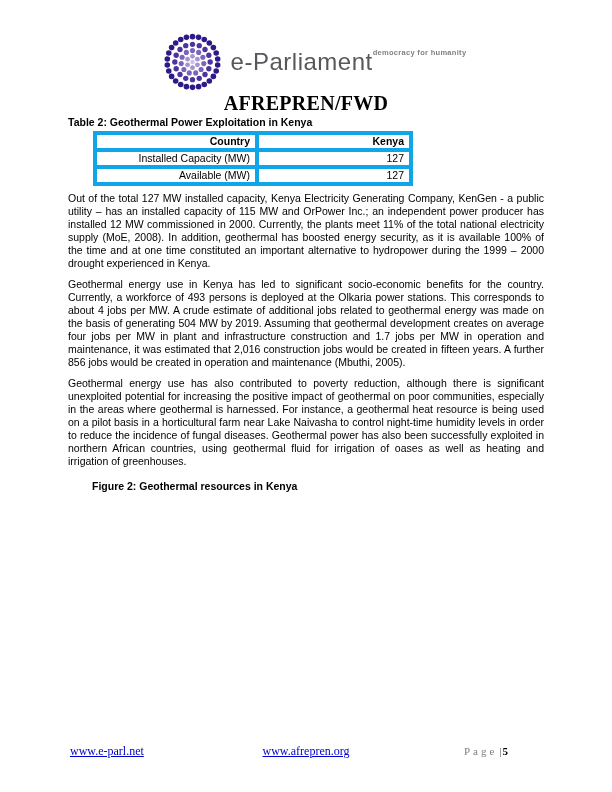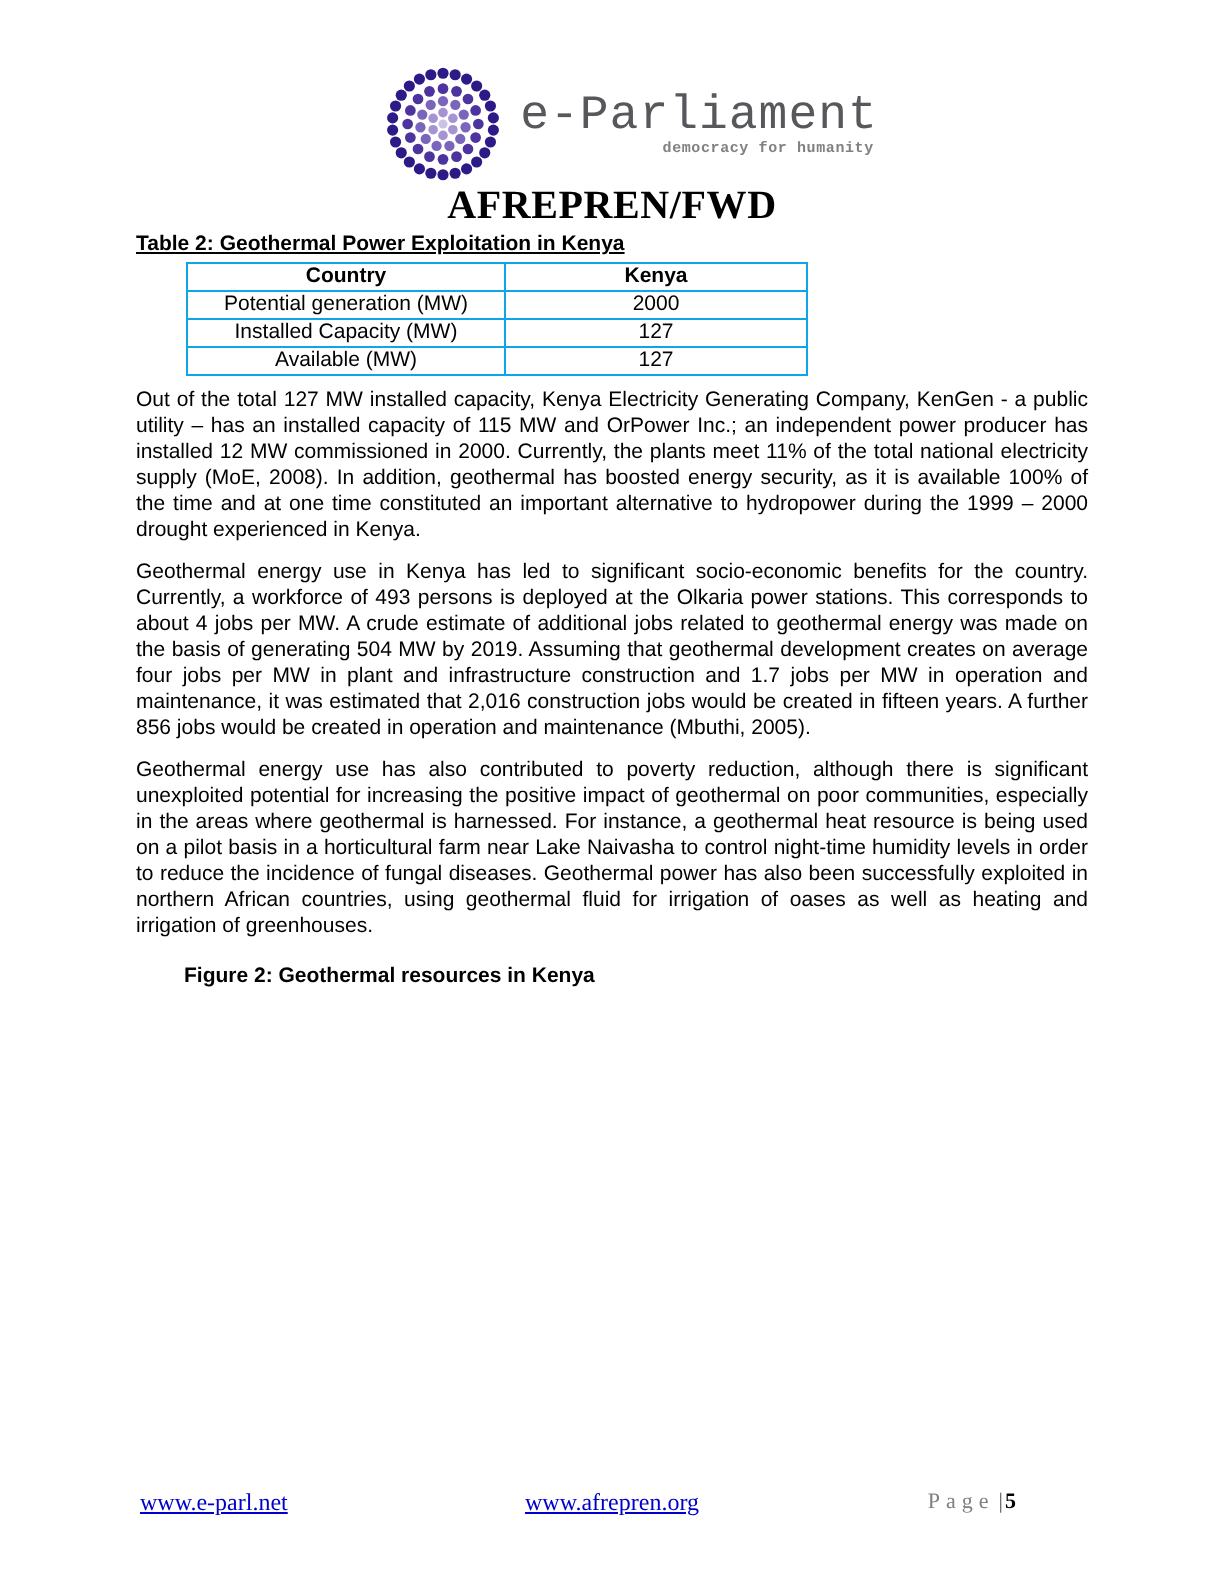--- a/index.html
+++ b/index.html
@@ -17,21 +17,21 @@
   
   .logo-row {
     padding-top: 33px;
     display: flex;
     justify-content: center;
     align-items: center;
     gap: 10px;
     transform: translateX(10px);
   }
   .logo-dots { width: 57px; height: 58px; flex: 0 0 auto; }
-  .logo-textblock { display: flex; flex-direction: column; font-family: Liberation Mono, monospace; }
+  .logo-textblock { display: flex; flex-direction: row; }
   .logo-name {
     font-size: 24px;
     font-weight: 400;
     color: #57585b;
     letter-spacing: 0.5px;
     line-height: 26px;
   }
   .logo-tagline {
     font-size: 7.5px;
     font-weight: bold;
@@ -51,35 +51,34 @@
     line-height: 20px;
   }
 
   
   .content { margin: 0 68px; }
   .table-title {
     margin: 3px 0 2px 0;
     font-size: 10.5px;
     font-weight: bold;
     line-height: 13px;
-    text-decoration: underline;
   }
   table.data-table {
     border-collapse: collapse;
     margin-left: 25px;
     table-layout: fixed;
     width: 292px;
   }
   table.data-table th, table.data-table td {
-    border: 1px solid #0ea5e9;
+    border: 4px solid #0ea5e9;
     font-size: 10.5px;
     padding: 0px 5px;
     height: 13px;
     line-height: 13px;
-    text-align: center;
+    text-align: right;
     font-weight: normal;
     overflow: hidden;
     white-space: nowrap;
   }
   table.data-table th { font-weight: bold; }
   .col-label { width: 148px; }
   .col-value { width: 140px; }
   .source-line {
     margin: 1px 0 0 2px;
     font-size: 10px;
@@ -202,24 +201,20 @@
 
     <p class="table-title">Table 2: Geothermal Power Exploitation in Kenya</p>
 
     <table class="data-table">
       <tbody>
           <tr>
         <th class="col-label">Country</th>
         <th class="col-value">Kenya</th>
       </tr>
       <tr>
-        <td>Potential generation (MW)</td>
-        <td>2000</td>
-      </tr>
-      <tr>
         <td>Installed Capacity (MW)</td>
         <td>127</td>
       </tr>
       <tr>
         <td>Available (MW)</td>
         <td>127</td>
       </tr>
     </tbody>
       </table>
 

